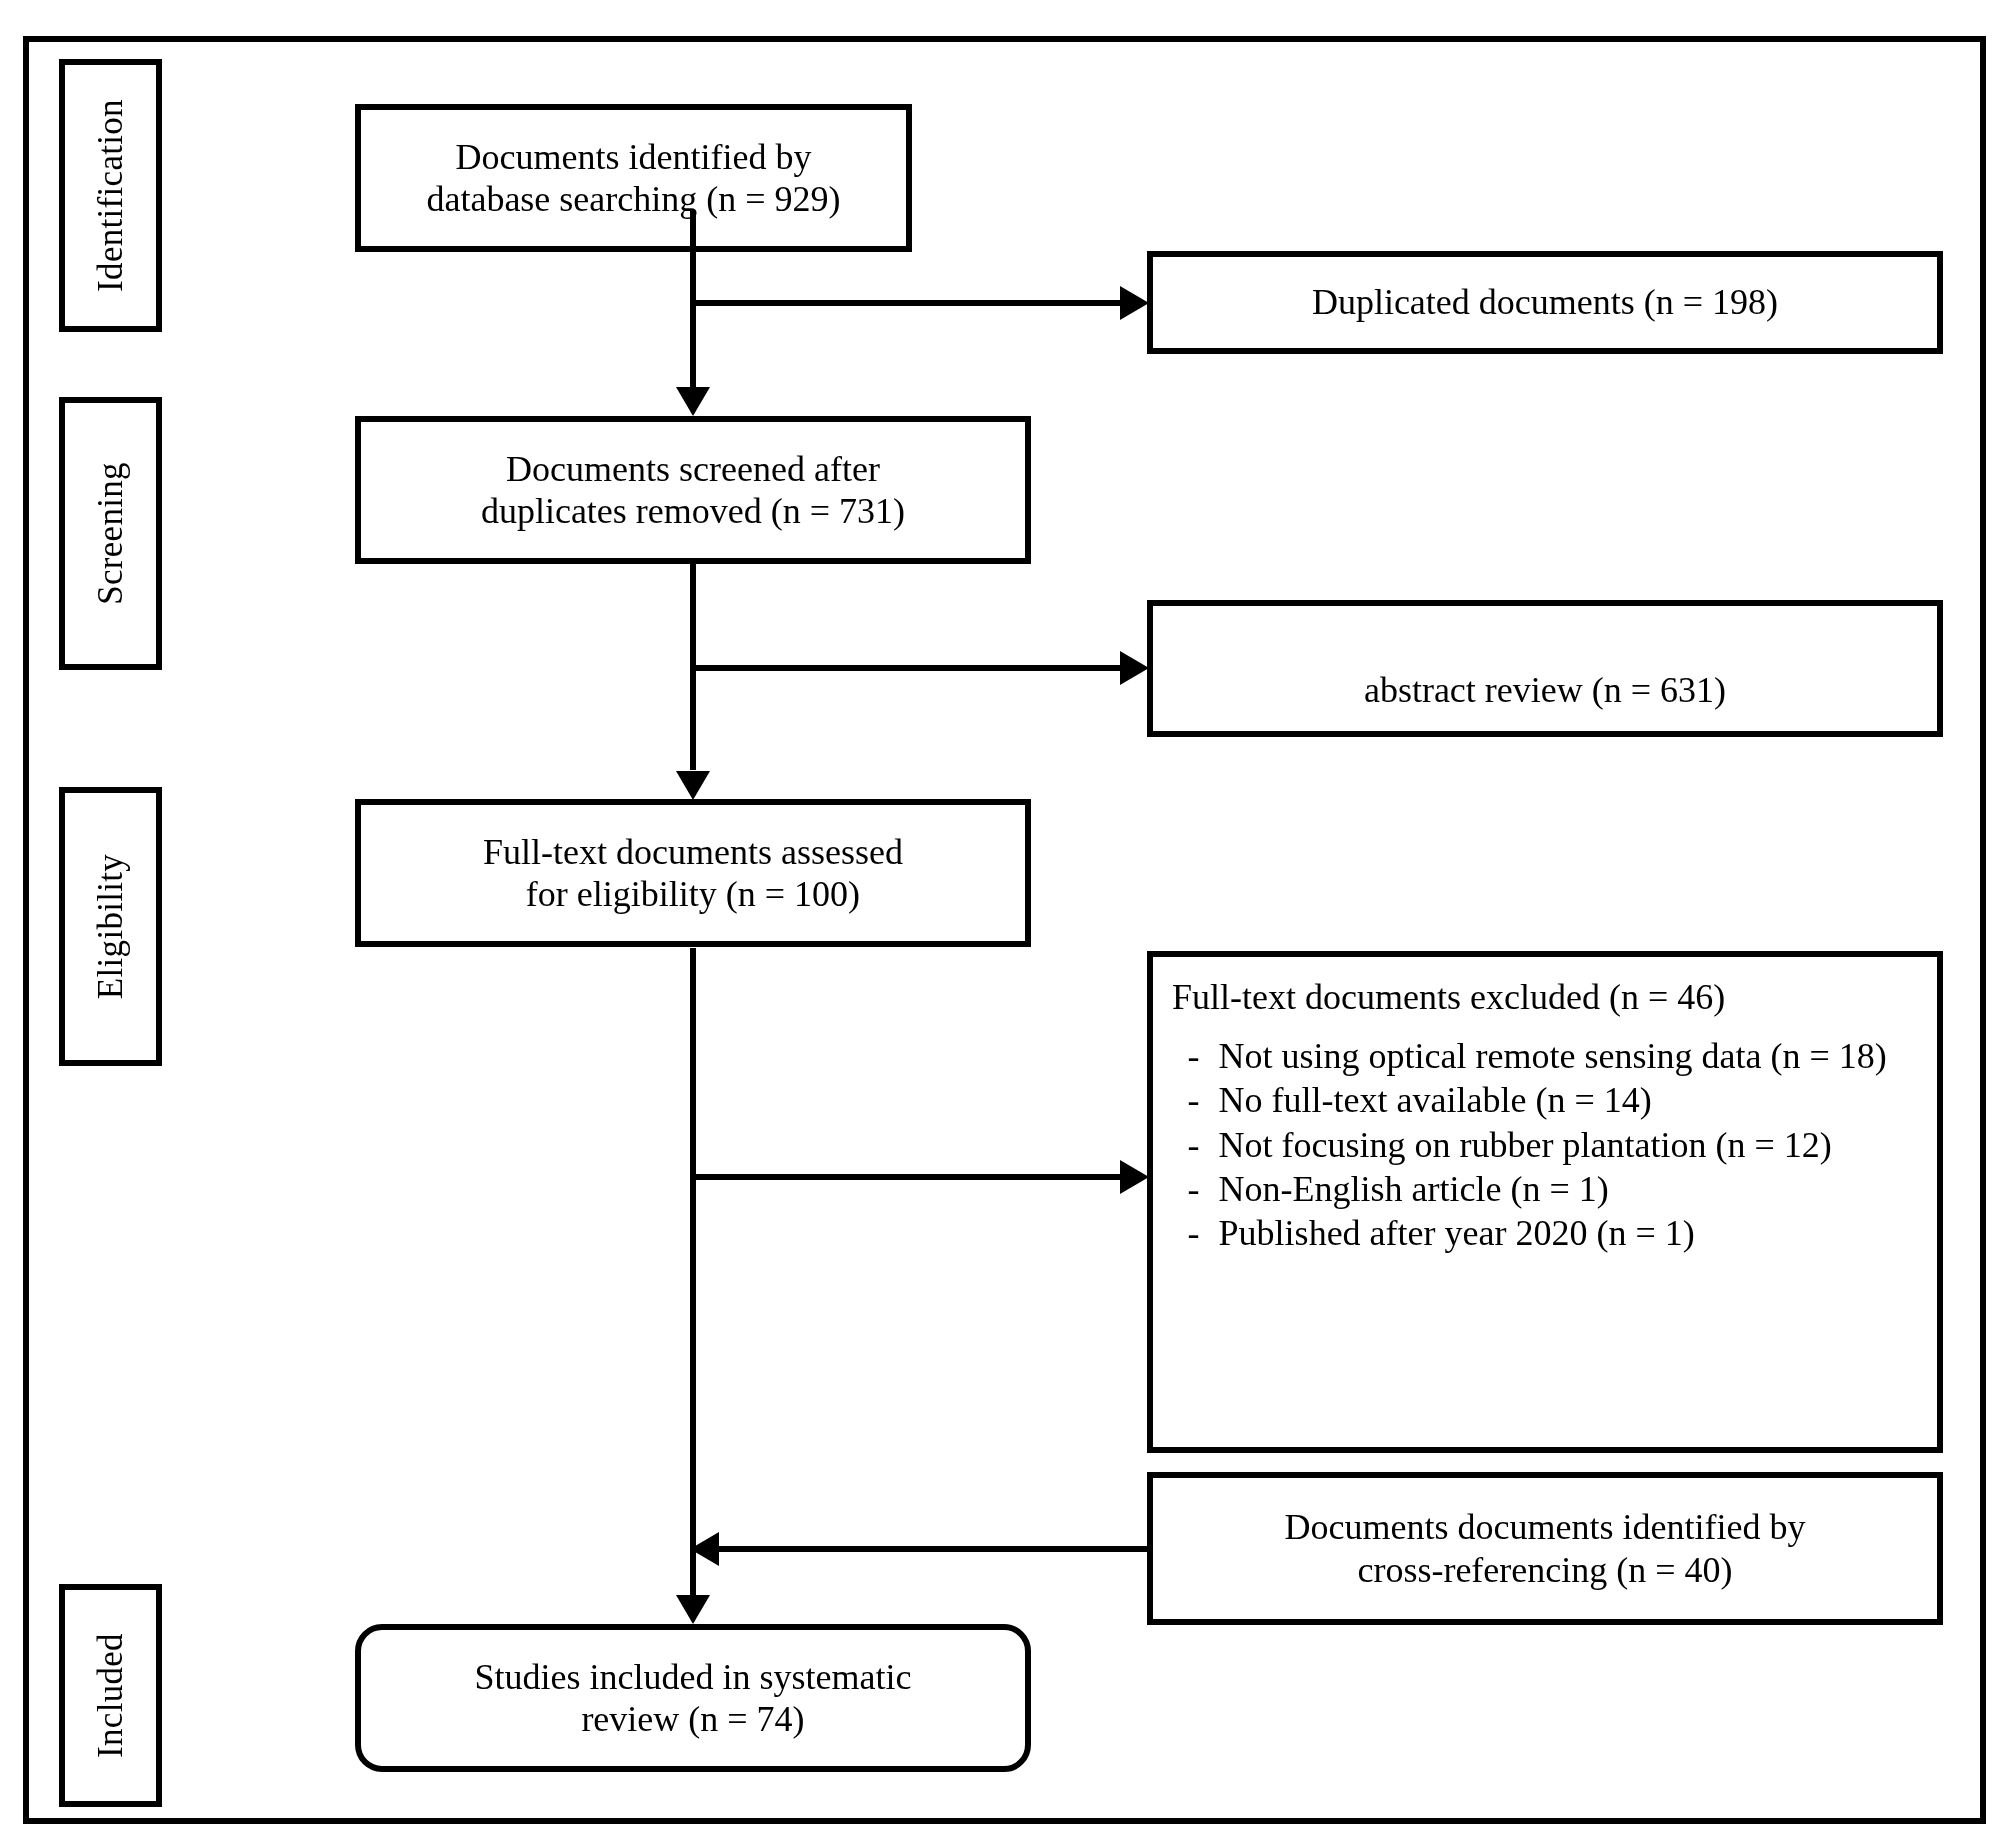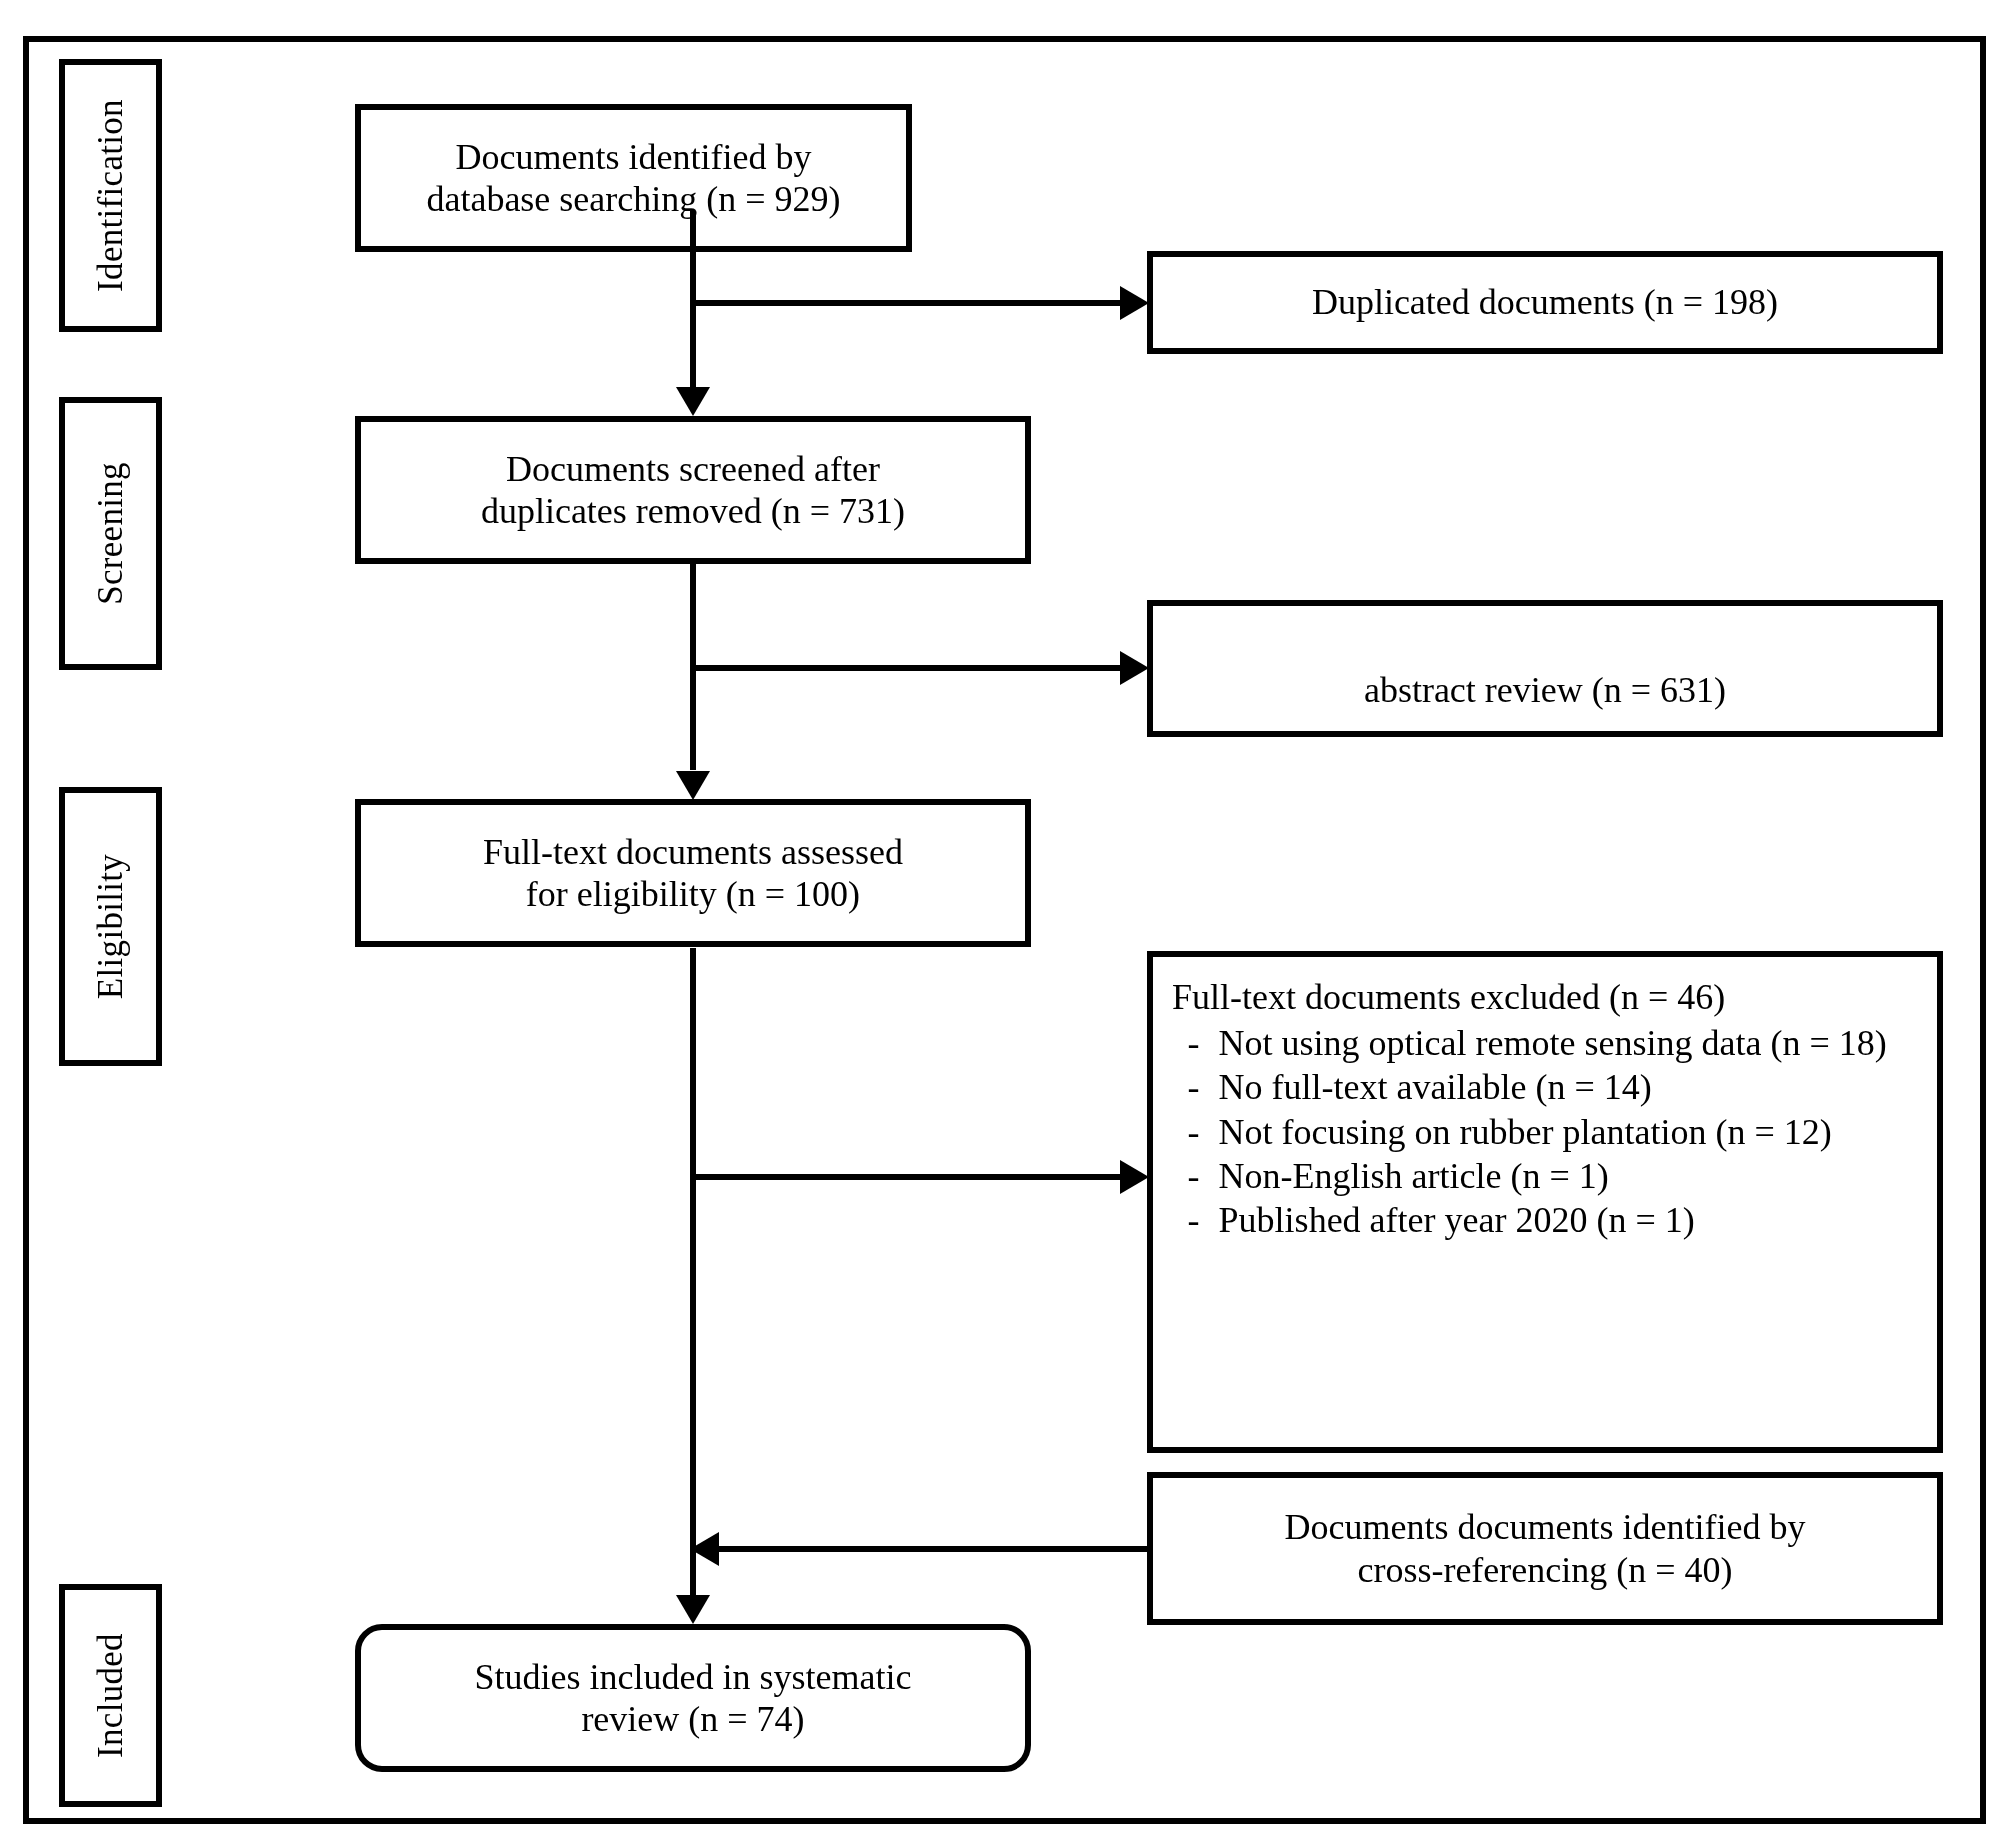--- a/index.html
+++ b/index.html
@@ -69,21 +69,21 @@
     align-items: flex-start;
     justify-content: flex-start;
     text-align: left;
     padding: 19px 16.7px 16.7px 19px;
   }
   .pbox.listbox .ptext { width: 100%; }
   .excl-title {
     font-size: 36px;
     line-height: 1.2;
     display: block;
-    margin-bottom: 3px;
+    margin-bottom: 16px;
   }
   .excl-list {
     list-style: none;
     margin: 0;
     padding: 0 0 0 15.6px;
   }
   .excl-list li {
     font-size: 36px;
     line-height: 1.2;
     position: relative;

